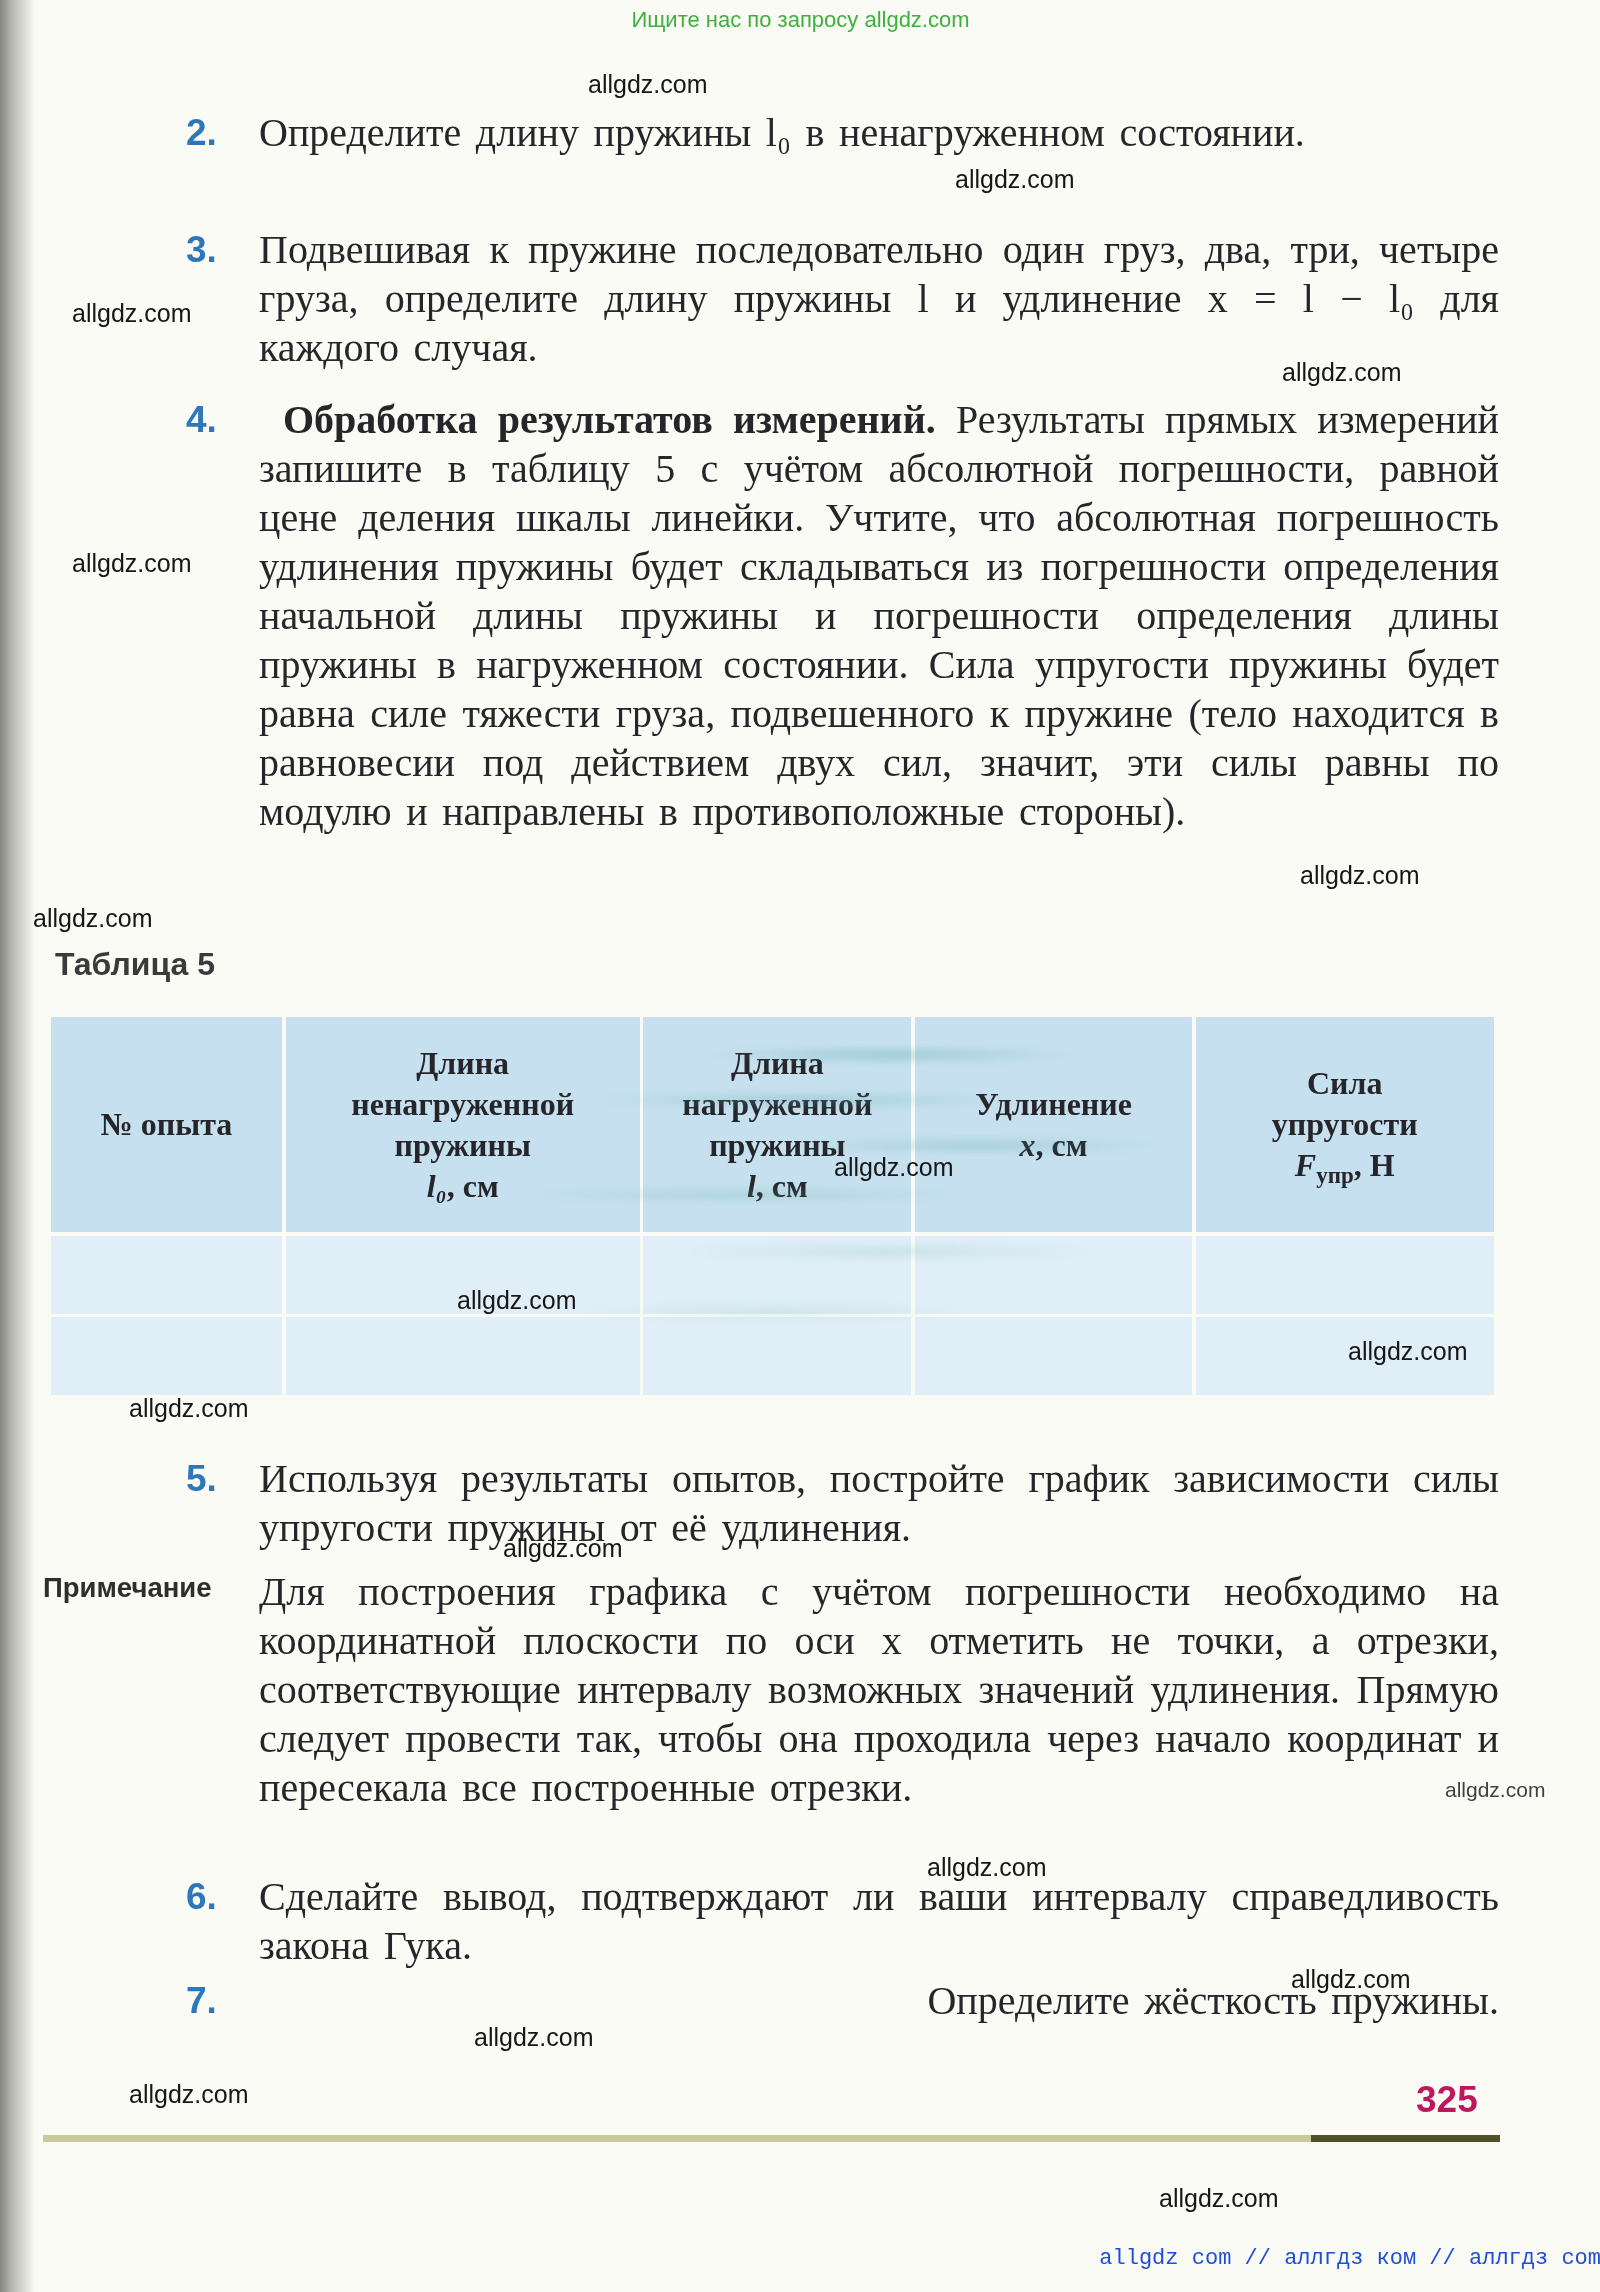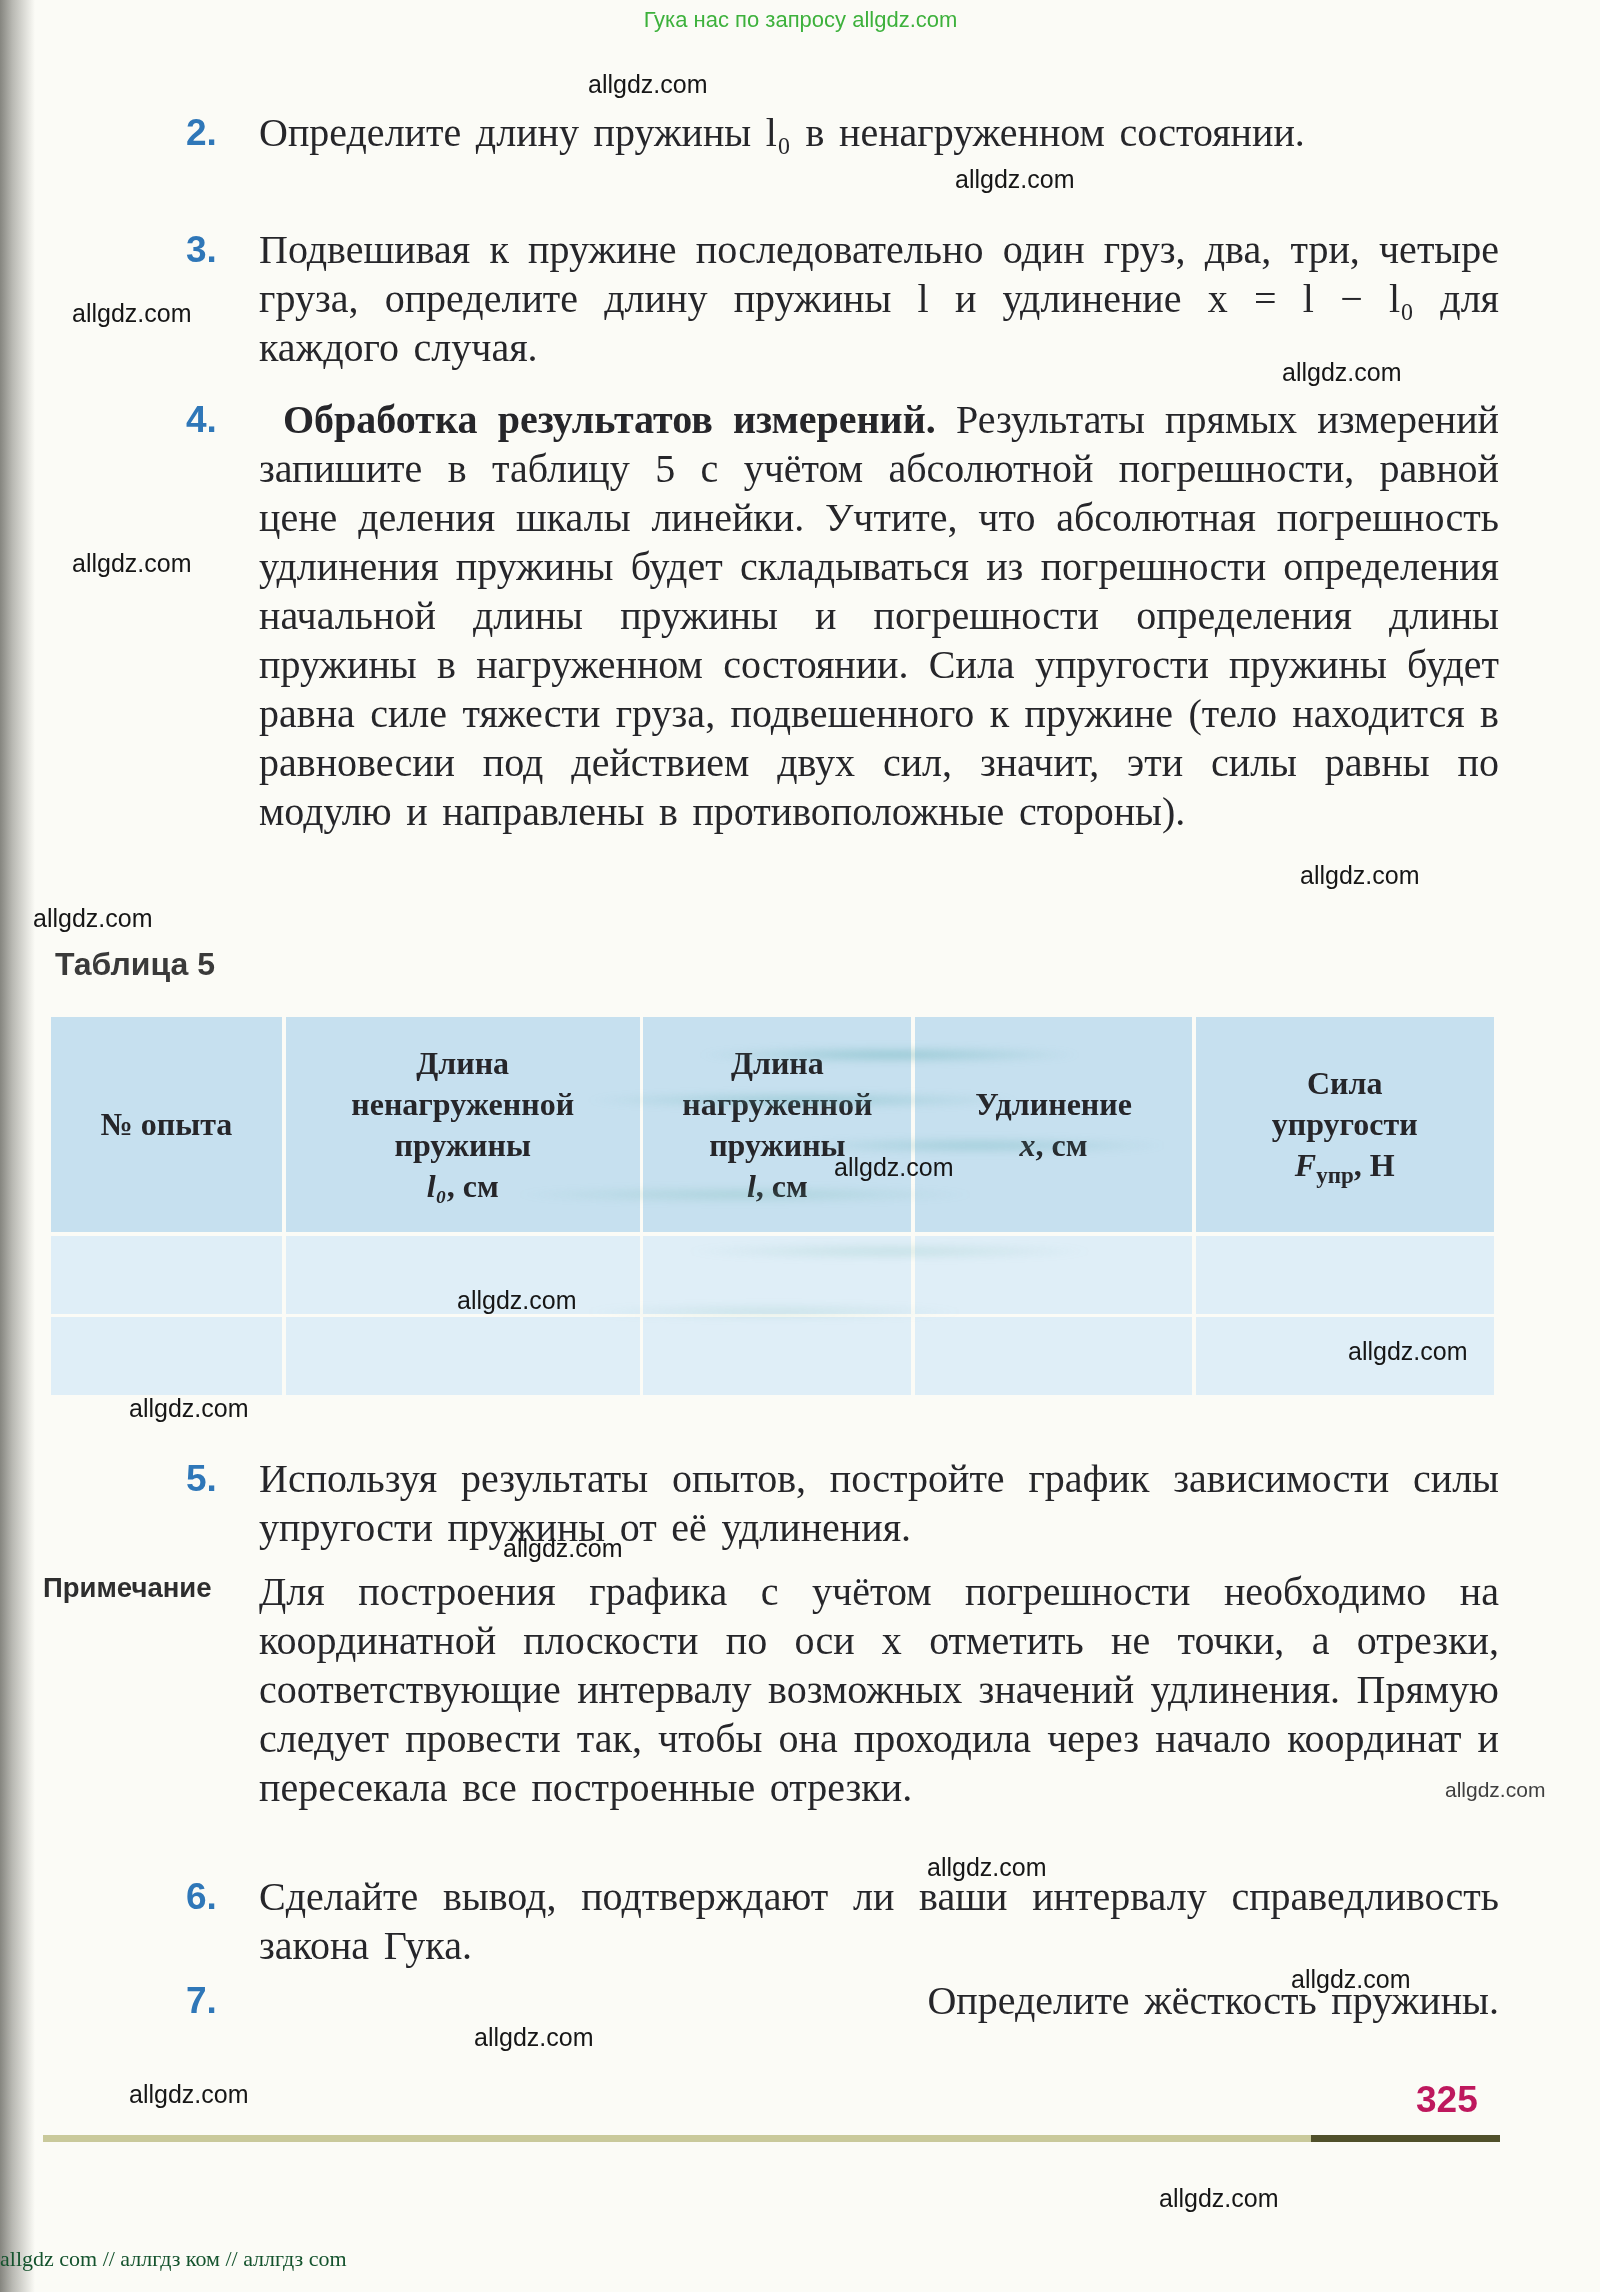--- a/index.html
+++ b/index.html
@@ -18,23 +18,23 @@
     z-index: 1;
   }
   .header-wm {
     position: absolute; top: 7.3px; left: 0; width: 100%;
     text-align: center;
     font-family: "Liberation Sans", "DejaVu Sans", sans-serif;
     font-size: 22px; color: #3db13c; z-index: 6;
   }
   .footer-wm {
     position: absolute; top: 2246px; left: 0; width: 100%;
-    text-align: left;
-    font-family: Liberation Serif, serif;
-    font-size: 22px; color: #14532d; z-index: 6;
+    text-align: right;
+    font-family: Liberation Mono, monospace;
+    font-size: 22px; color: #1d4ed8; z-index: 6;
   }
   .wm {
     position: absolute;
     font-family: "Liberation Sans", "DejaVu Sans", sans-serif;
     font-size: 25px; color: #161616; z-index: 5; white-space: nowrap;
   }
   .wm1  { left: 588px;  top: 70px; }
   .wm2  { left: 955px; top: 165px; }
   .wm3  { left: 72px;   top: 299px; }
   .wm4  { left: 1282px; top: 358px; }
@@ -124,21 +124,21 @@
     font-family: "Liberation Sans", "DejaVu Sans", sans-serif;
     font-weight: 700; font-size: 37px; color: #be185d;
   }
 </style>
 </head>
 <body>
 
 <div class="page">
   <div class="book-edge"></div>
 
-  <div class="header-wm">Гука нас по запросу allgdz.com</div>
+  <div class="header-wm">Ищите нас по запросу allgdz.com</div>
 
   <span class="wm wm1">allgdz.com</span>
   <span class="wm wm2">allgdz.com</span>
   <span class="wm wm3">allgdz.com</span>
   <span class="wm wm4">allgdz.com</span>
   <span class="wm wm5">allgdz.com</span>
   <span class="wm wm6">allgdz.com</span>
   <span class="wm wm7">allgdz.com</span>
   <span class="wm wm8">allgdz.com</span>
   <span class="wm wm9">allgdz.com</span>

